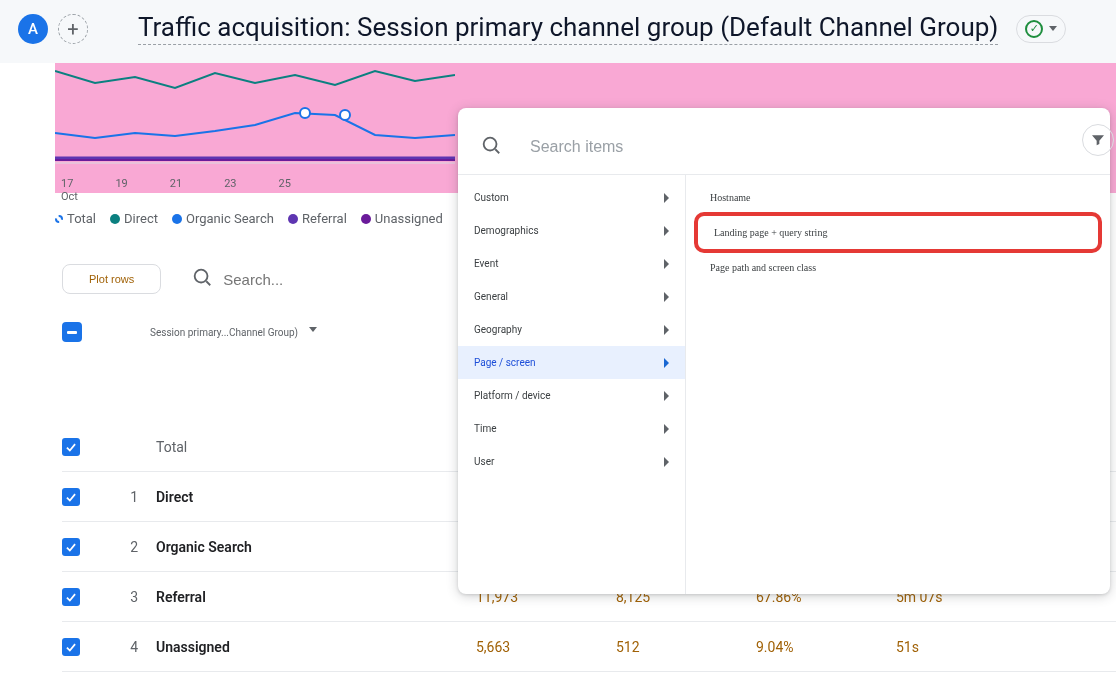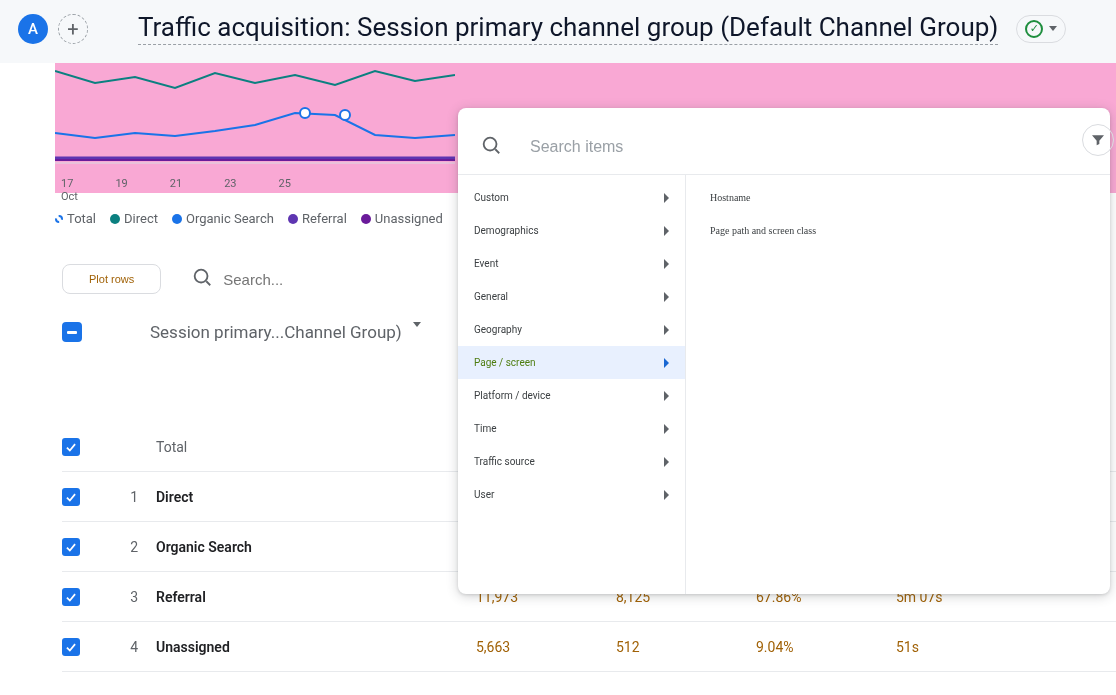--- a/index.html
+++ b/index.html
@@ -102,21 +102,21 @@
     margin: 28px 0 0 62px;
     display: flex; align-items: center; gap: 28px;
   }
   .select-indeterminate {
     width: 20px; height: 20px; border-radius: 4px;
     background: #1a73e8; display: flex; align-items: center; justify-content: center;
   }
   .indeterminate-bar { width: 10px; height: 3px; background: #fff; border-radius: 1px;}
   .dimension-dropdown {
     display: flex; align-items: flex-start; gap: 11px;
-    font-size: 17px; color: #5f6368; cursor: pointer;
+    font-size: 10px; color: #5f6368; cursor: pointer;
     margin-left: 40px;
   }
 
   .table {
     margin: 80px 0 0 62px;
   }
   .row {
     display: flex; align-items: center;
     border-bottom: 1px solid #e8eaed; height: 50px;
     font-size: 14px;
@@ -167,21 +167,21 @@
   .col-left {
     width: 228px; border-right: 1px solid #e8eaed;
     padding-top: 6px; overflow: hidden;
   }
   .col-right { flex: 1; padding: 6px 8px; }
   .cat-item, .sub-item {
     display: flex; align-items: center; justify-content: space-between;
     padding: 11px 16px; font-size: 10px; color: #3c4043;
     cursor: pointer;
   }
-  .cat-item.selected { background: #e8f0fe; color: #4d7c0f; }
+  .cat-item.selected { background: #e8f0fe; color: #1d4ed8; }
   .cat-item .arrow-right {
     width: 0; height: 0;
     border-top: 5px solid transparent;
     border-bottom: 5px solid transparent;
     border-left: 5px solid #5f6368;
   }
   .cat-item.selected .arrow-right { border-left-color: #1967d2; }
   .sub-item { padding: 11px 16px; font-family: Liberation Serif, serif; }
   .sub-item.highlighted {
     outline: 4px solid #e53935;
@@ -372,26 +372,23 @@
         </div>
         <div class="cat-item">
           <span>Platform / device</span>
           <span class="arrow-right"></span>
         </div>
         <div class="cat-item">
           <span>Time</span>
           <span class="arrow-right"></span>
         </div>
         <div class="cat-item">
-          <span>Traffic source</span>
-          <span class="arrow-right"></span>
-        </div>
-        <div class="cat-item">
           <span>User</span>
           <span class="arrow-right"></span>
         </div>
       </div>
     <div class="col-right" id="sub-col">
         <div class="sub-item">Hostname</div>
+        <div class="sub-item highlighted">Landing page + query string</div>
         <div class="sub-item">Page path and screen class</div>
       </div>
   </div>
 </div>
 
 </body></html>

